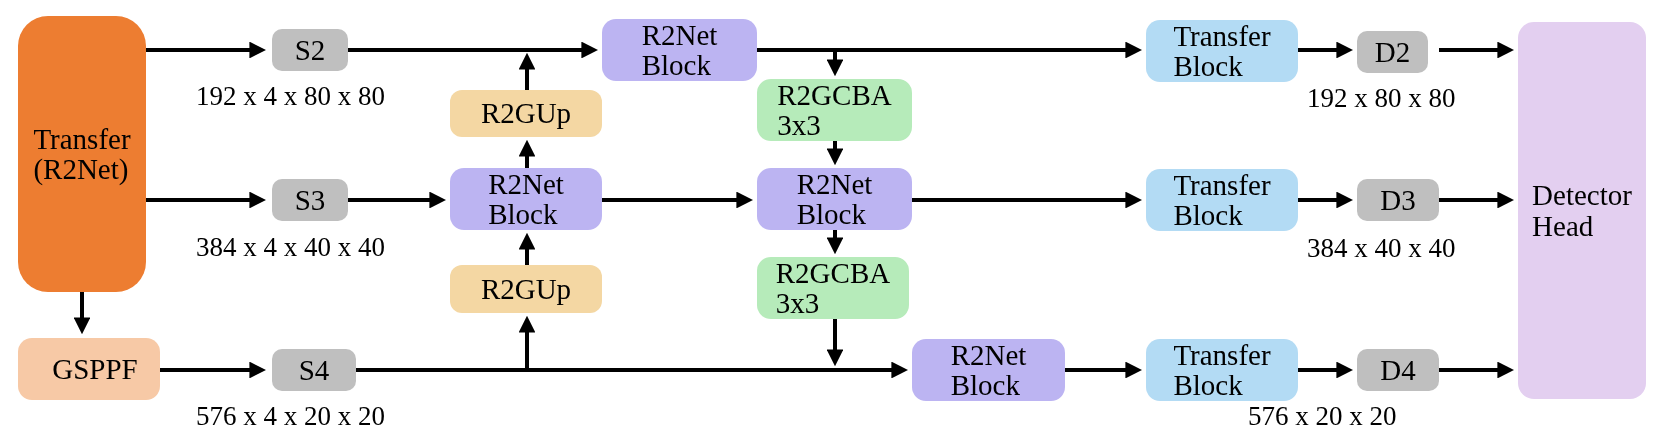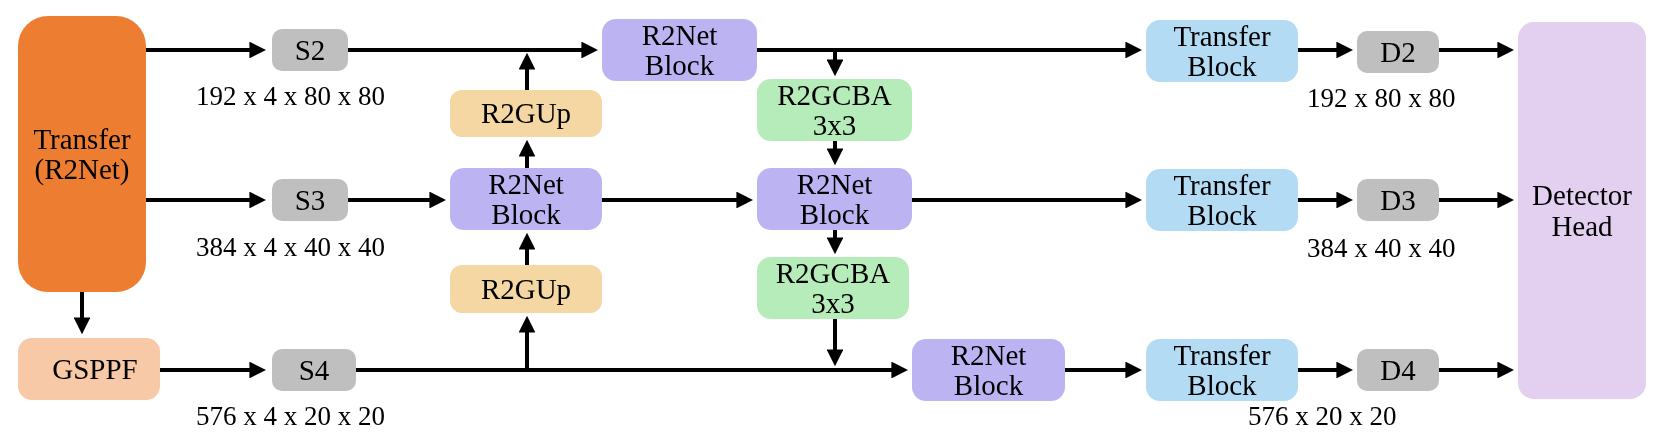--- a/index.html
+++ b/index.html
@@ -9,21 +9,20 @@
     background:#ffffff;
     font-family:"Liberation Serif","DejaVu Serif",serif;
     color:#000;
     overflow:hidden;
   }
   .arrows{position:absolute;left:0;top:0;width:1662px;height:442px;}
   .arrows line{stroke:#000;stroke-width:4;}
   .node{
     position:absolute;
     display:flex;align-items:center;justify-content:center;
-    text-align:center;
     white-space:pre-line;
     font-size:29px;line-height:1.05;
     border-radius:14px;
   }
   .node.small{border-radius:10px;}
   .node.bigrad{border-radius:30px;}
   .dim-label{
     position:absolute;
     text-align:left;
     font-size:27px;line-height:1.1;
@@ -149,21 +148,21 @@
   <div class="node" style="left: 757px; top: 257px; width: 152px; height: 62px; background-color: rgb(182, 235, 186);">R2GCBA
 3x3</div>
 
   <div class="node" style="left: 1146px; top: 20px; width: 152px; height: 62px; background-color: rgb(179, 219, 244);">Transfer
 Block</div>
   <div class="node" style="left: 1146px; top: 169px; width: 152px; height: 62px; background-color: rgb(179, 219, 244);">Transfer
 Block</div>
   <div class="node" style="left: 1146px; top: 339px; width: 152px; height: 62px; background-color: rgb(179, 219, 244);">Transfer
 Block</div>
 
-  <div class="node small" style="left: 1357px; top: 31px; width: 82px; height: 42px; background-color: rgb(191, 191, 191);">D2</div>
+  <div class="node small" style="left: 1357px; top: 31px; width: 71px; height: 42px; background-color: rgb(191, 191, 191);">D2</div>
   <div class="node small" style="left: 1357px; top: 179px; width: 82px; height: 42px; background-color: rgb(191, 191, 191);">D3</div>
   <div class="node small" style="left: 1357px; top: 349px; width: 82px; height: 42px; background-color: rgb(191, 191, 191);">D4</div>
 
   <div class="node" style="left: 1518px; top: 22px; width: 128px; height: 377px; border-radius: 16px; background-color: rgb(227, 207, 240);">Detector
 Head</div>
 
   <div class="dim-label" style="left:196px;top:82px;width:230px">192 x 4 x 80 x 80</div>
   <div class="dim-label" style="left:196px;top:233px;width:230px">384 x 4 x 40 x 40</div>
   <div class="dim-label" style="left:196px;top:402px;width:230px">576 x 4 x 20 x 20</div>
   <div class="dim-label" style="left:1307px;top:84px;width:190px">192 x 80 x 80</div>

